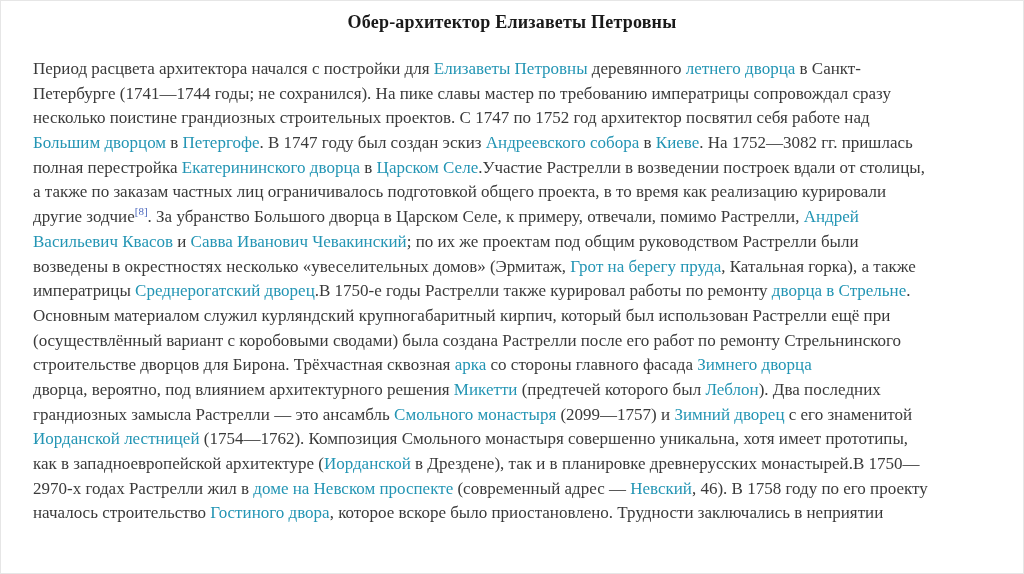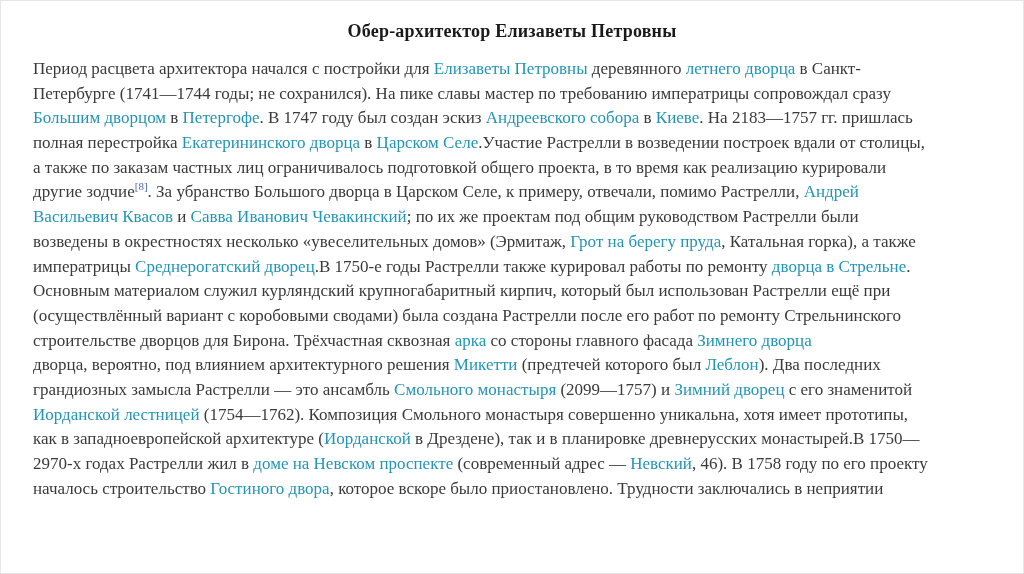--- a/index.html
+++ b/index.html
@@ -12,21 +12,21 @@
     width: 1024px;
     height: 574px;
     box-sizing: border-box;
     background: var(--bg, #ffffff);
     border: 1px solid var(--border, #e6e6e6);
     font-family: "Liberation Serif", "DejaVu Serif", serif;
     overflow: hidden;
   }
   .title {
     margin: 0;
-    padding-top: 20px;
+    padding-top: 11px;
     text-align: center;
     font-size: 18px;
     font-weight: bold;
     color: var(--title, #1a1a1a);
     letter-spacing: 0.2px;
   }
   .paragraph {
     position: absolute;
     left: 32px;
     top: 56px;
@@ -56,21 +56,22 @@
   }
 </style>
 </head>
 <body>
 
 <div class="page" style="--bg: #ffffff; --border: #e6e6e6; --title: #1a1a1a; --text: #3a3a3a; --link: #2395b4; --ref: #4a66bd;">
   <h1 class="title">Обер-архитектор Елизаветы Петровны</h1>
   <div class="paragraph">
       <div class="line"><span>Период расцвета архитектора начался с постройки для </span><a class="wiki-link">Елизаветы Петровны</a><span> деревянного </span><a class="wiki-link">летнего дворца</a><span> в Санкт-</span></div>
       <div class="line"><span>Петербурге (1741—1744 годы; не сохранился). На пике славы мастер по требованию императрицы сопровождал сразу</span></div>
-      <div class="line"><a class="wiki-link">Большим дворцом</a><span> в </span><a class="wiki-link">Петергофе</a><span>. В 1747 году был создан эскиз </span><a class="wiki-link">Андреевского собора</a><span> в </span><a class="wiki-link">Киеве</a><span>. На 2183—1757 гг. пришлась</span></div>
+      <div class="line"><span>несколько поистине грандиозных строительных проектов. С 1747 по 1752 год архитектор посвятил себя работе над</span></div>
+      <div class="line"><a class="wiki-link">Большим дворцом</a><span> в </span><a class="wiki-link">Петергофе</a><span>. В 1747 году был создан эскиз </span><a class="wiki-link">Андреевского собора</a><span> в </span><a class="wiki-link">Киеве</a><span>. На 1752—3082 гг. пришлась</span></div>
       <div class="line"><span>полная перестройка </span><a class="wiki-link">Екатерининского дворца</a><span> в </span><a class="wiki-link">Царском Селе</a><span>.Участие Растрелли в возведении построек вдали от столицы,</span></div>
       <div class="line"><span>а также по заказам частных лиц ограничивалось подготовкой общего проекта, в то время как реализацию курировали</span></div>
       <div class="line"><span>другие зодчие</span><a class="ref"><sup>[8]</sup></a><span>. За убранство Большого дворца в Царском Селе, к примеру, отвечали, помимо Растрелли, </span><a class="wiki-link">Андрей</a></div>
       <div class="line"><a class="wiki-link">Васильевич Квасов</a><span> и </span><a class="wiki-link">Савва Иванович Чевакинский</a><span>; по их же проектам под общим руководством Растрелли были</span></div>
       <div class="line"><span>возведены в окрестностях несколько «увеселительных домов» (Эрмитаж, </span><a class="wiki-link">Грот на берегу пруда</a><span>, Катальная горка), а также</span></div>
       <div class="line"><span>императрицы </span><a class="wiki-link">Среднерогатский дворец</a><span>.В 1750-е годы Растрелли также курировал работы по ремонту </span><a class="wiki-link">дворца в Стрельне</a><span>.</span></div>
       <div class="line"><span>Основным материалом служил курляндский крупногабаритный кирпич, который был использован Растрелли ещё при</span></div>
       <div class="line"><span>(осуществлённый вариант с коробовыми сводами) была создана Растрелли после его работ по ремонту Стрельнинского</span></div>
       <div class="line"><span>строительстве дворцов для Бирона. Трёхчастная сквозная </span><a class="wiki-link">арка</a><span> со стороны главного фасада </span><a class="wiki-link">Зимнего дворца</a></div>
       <div class="line"><span>дворца, вероятно, под влиянием архитектурного решения </span><a class="wiki-link">Микетти</a><span> (предтечей которого был </span><a class="wiki-link">Леблон</a><span>). Два последних</span></div>

